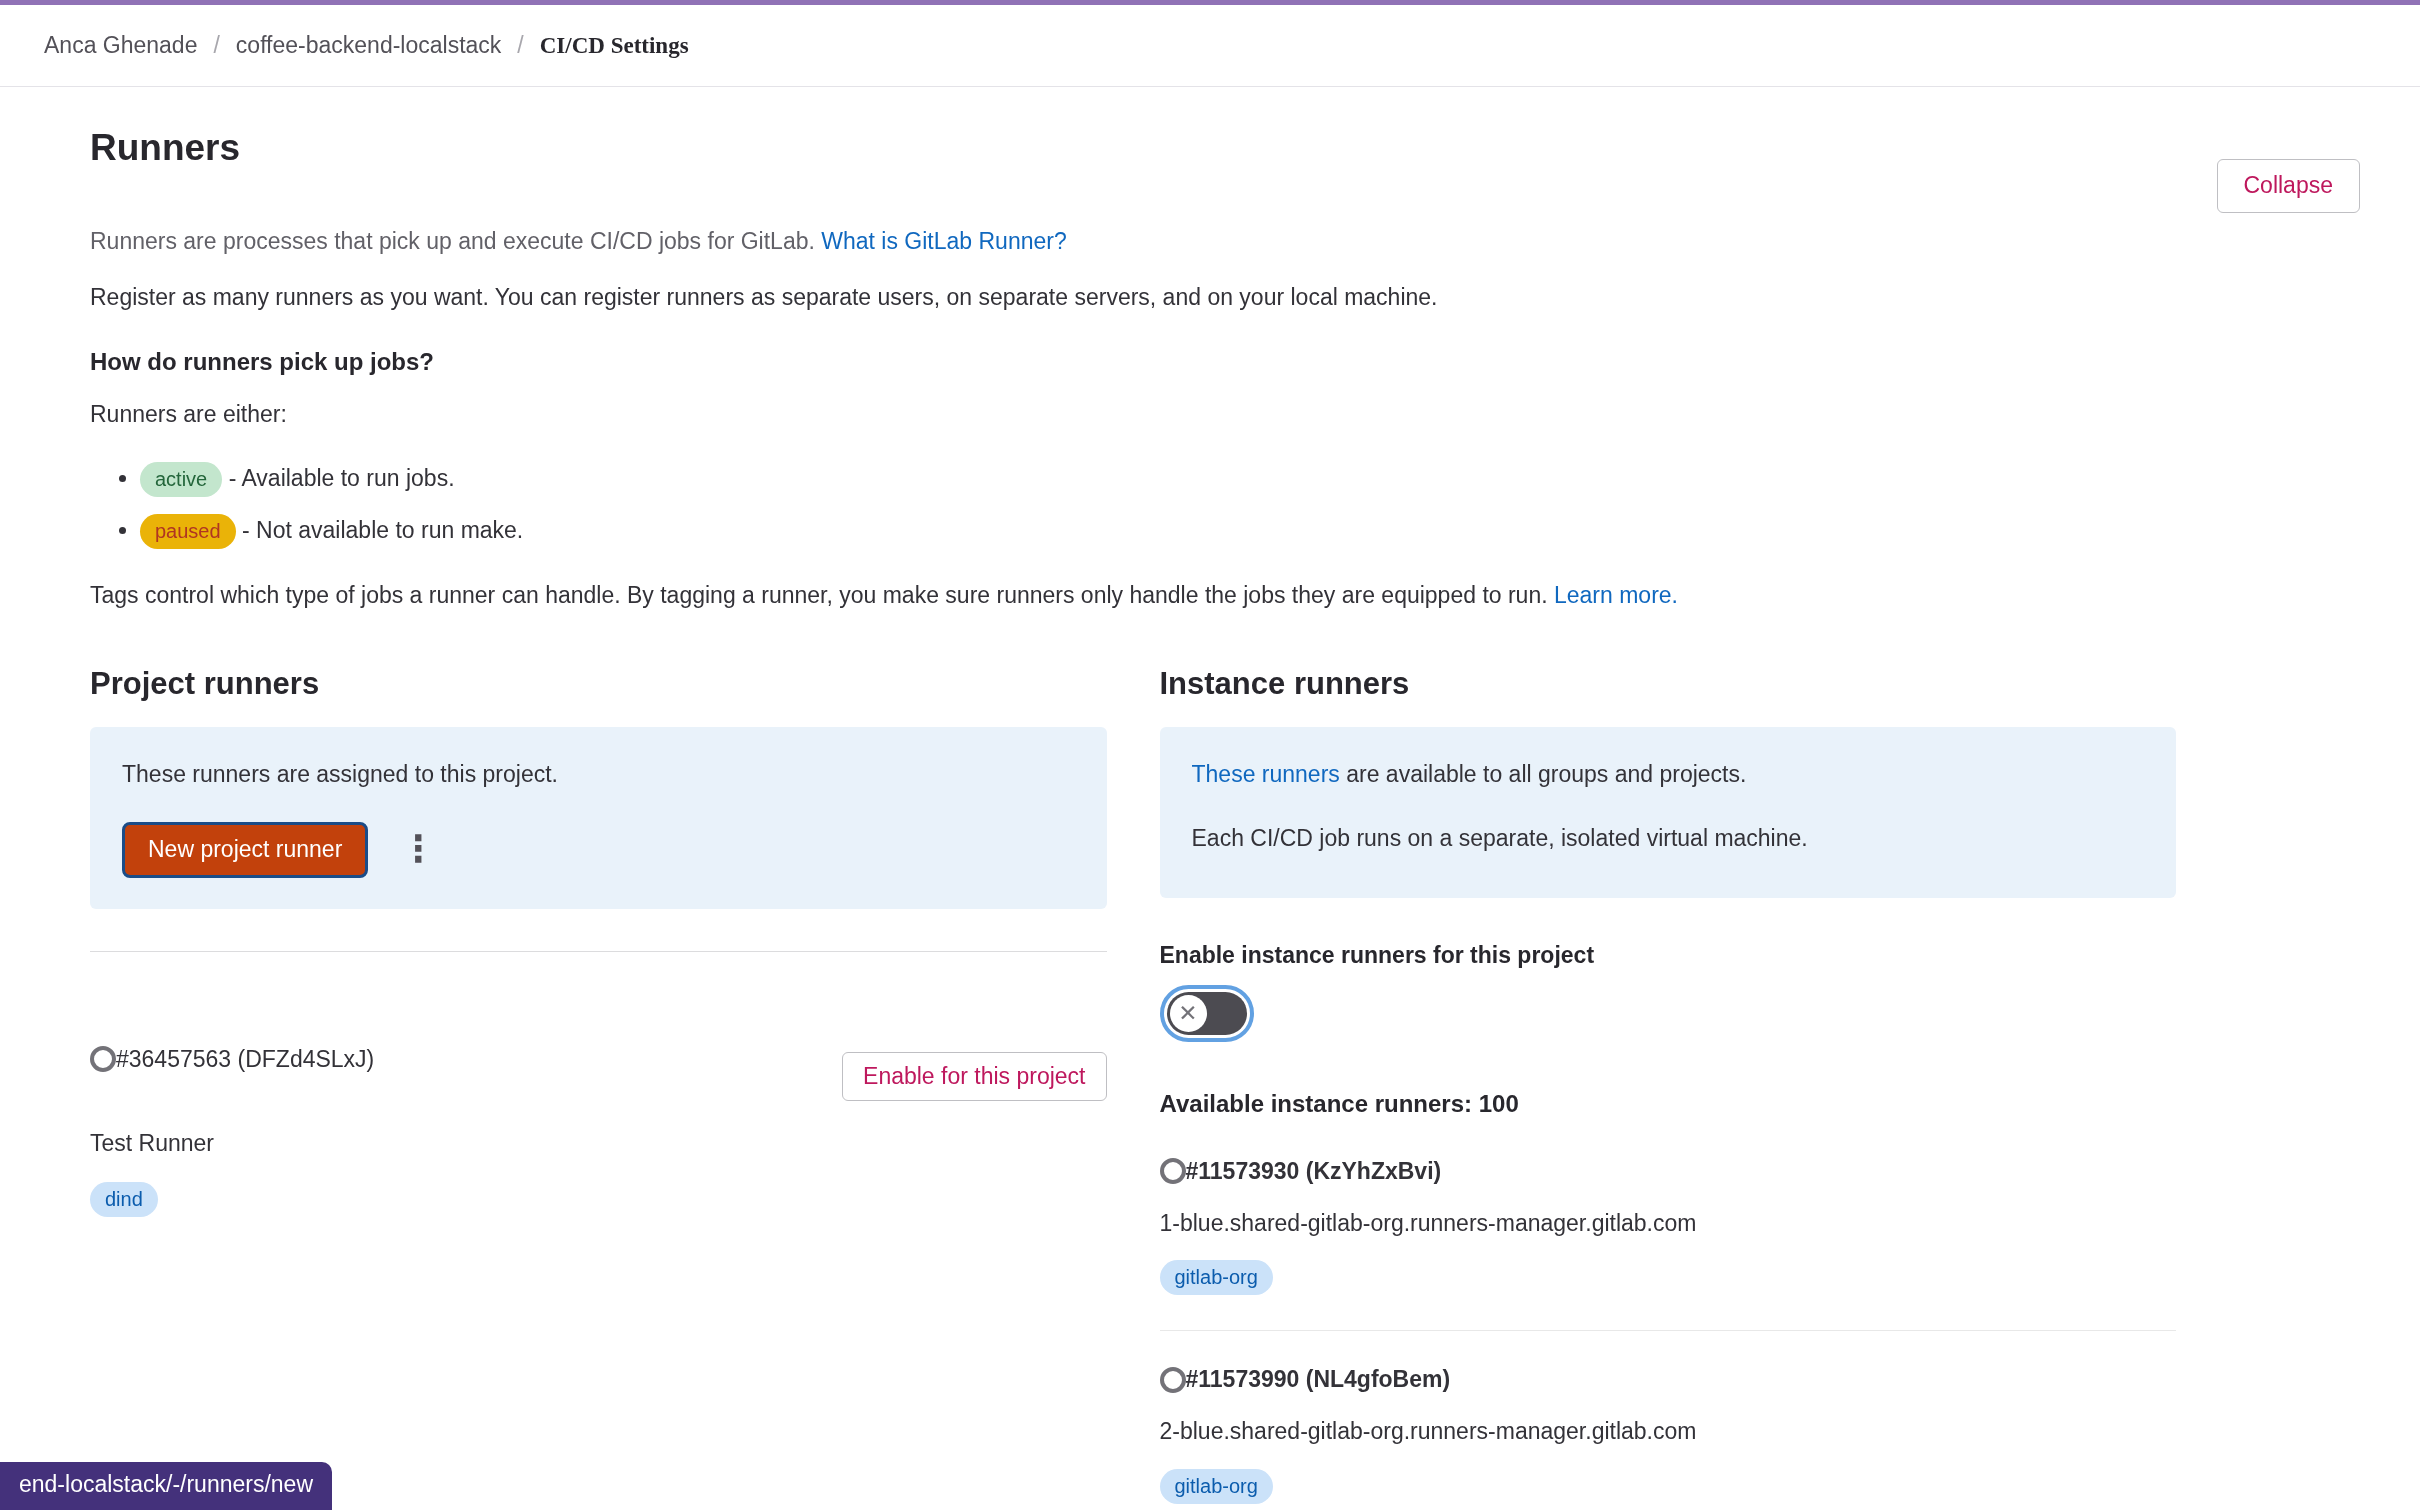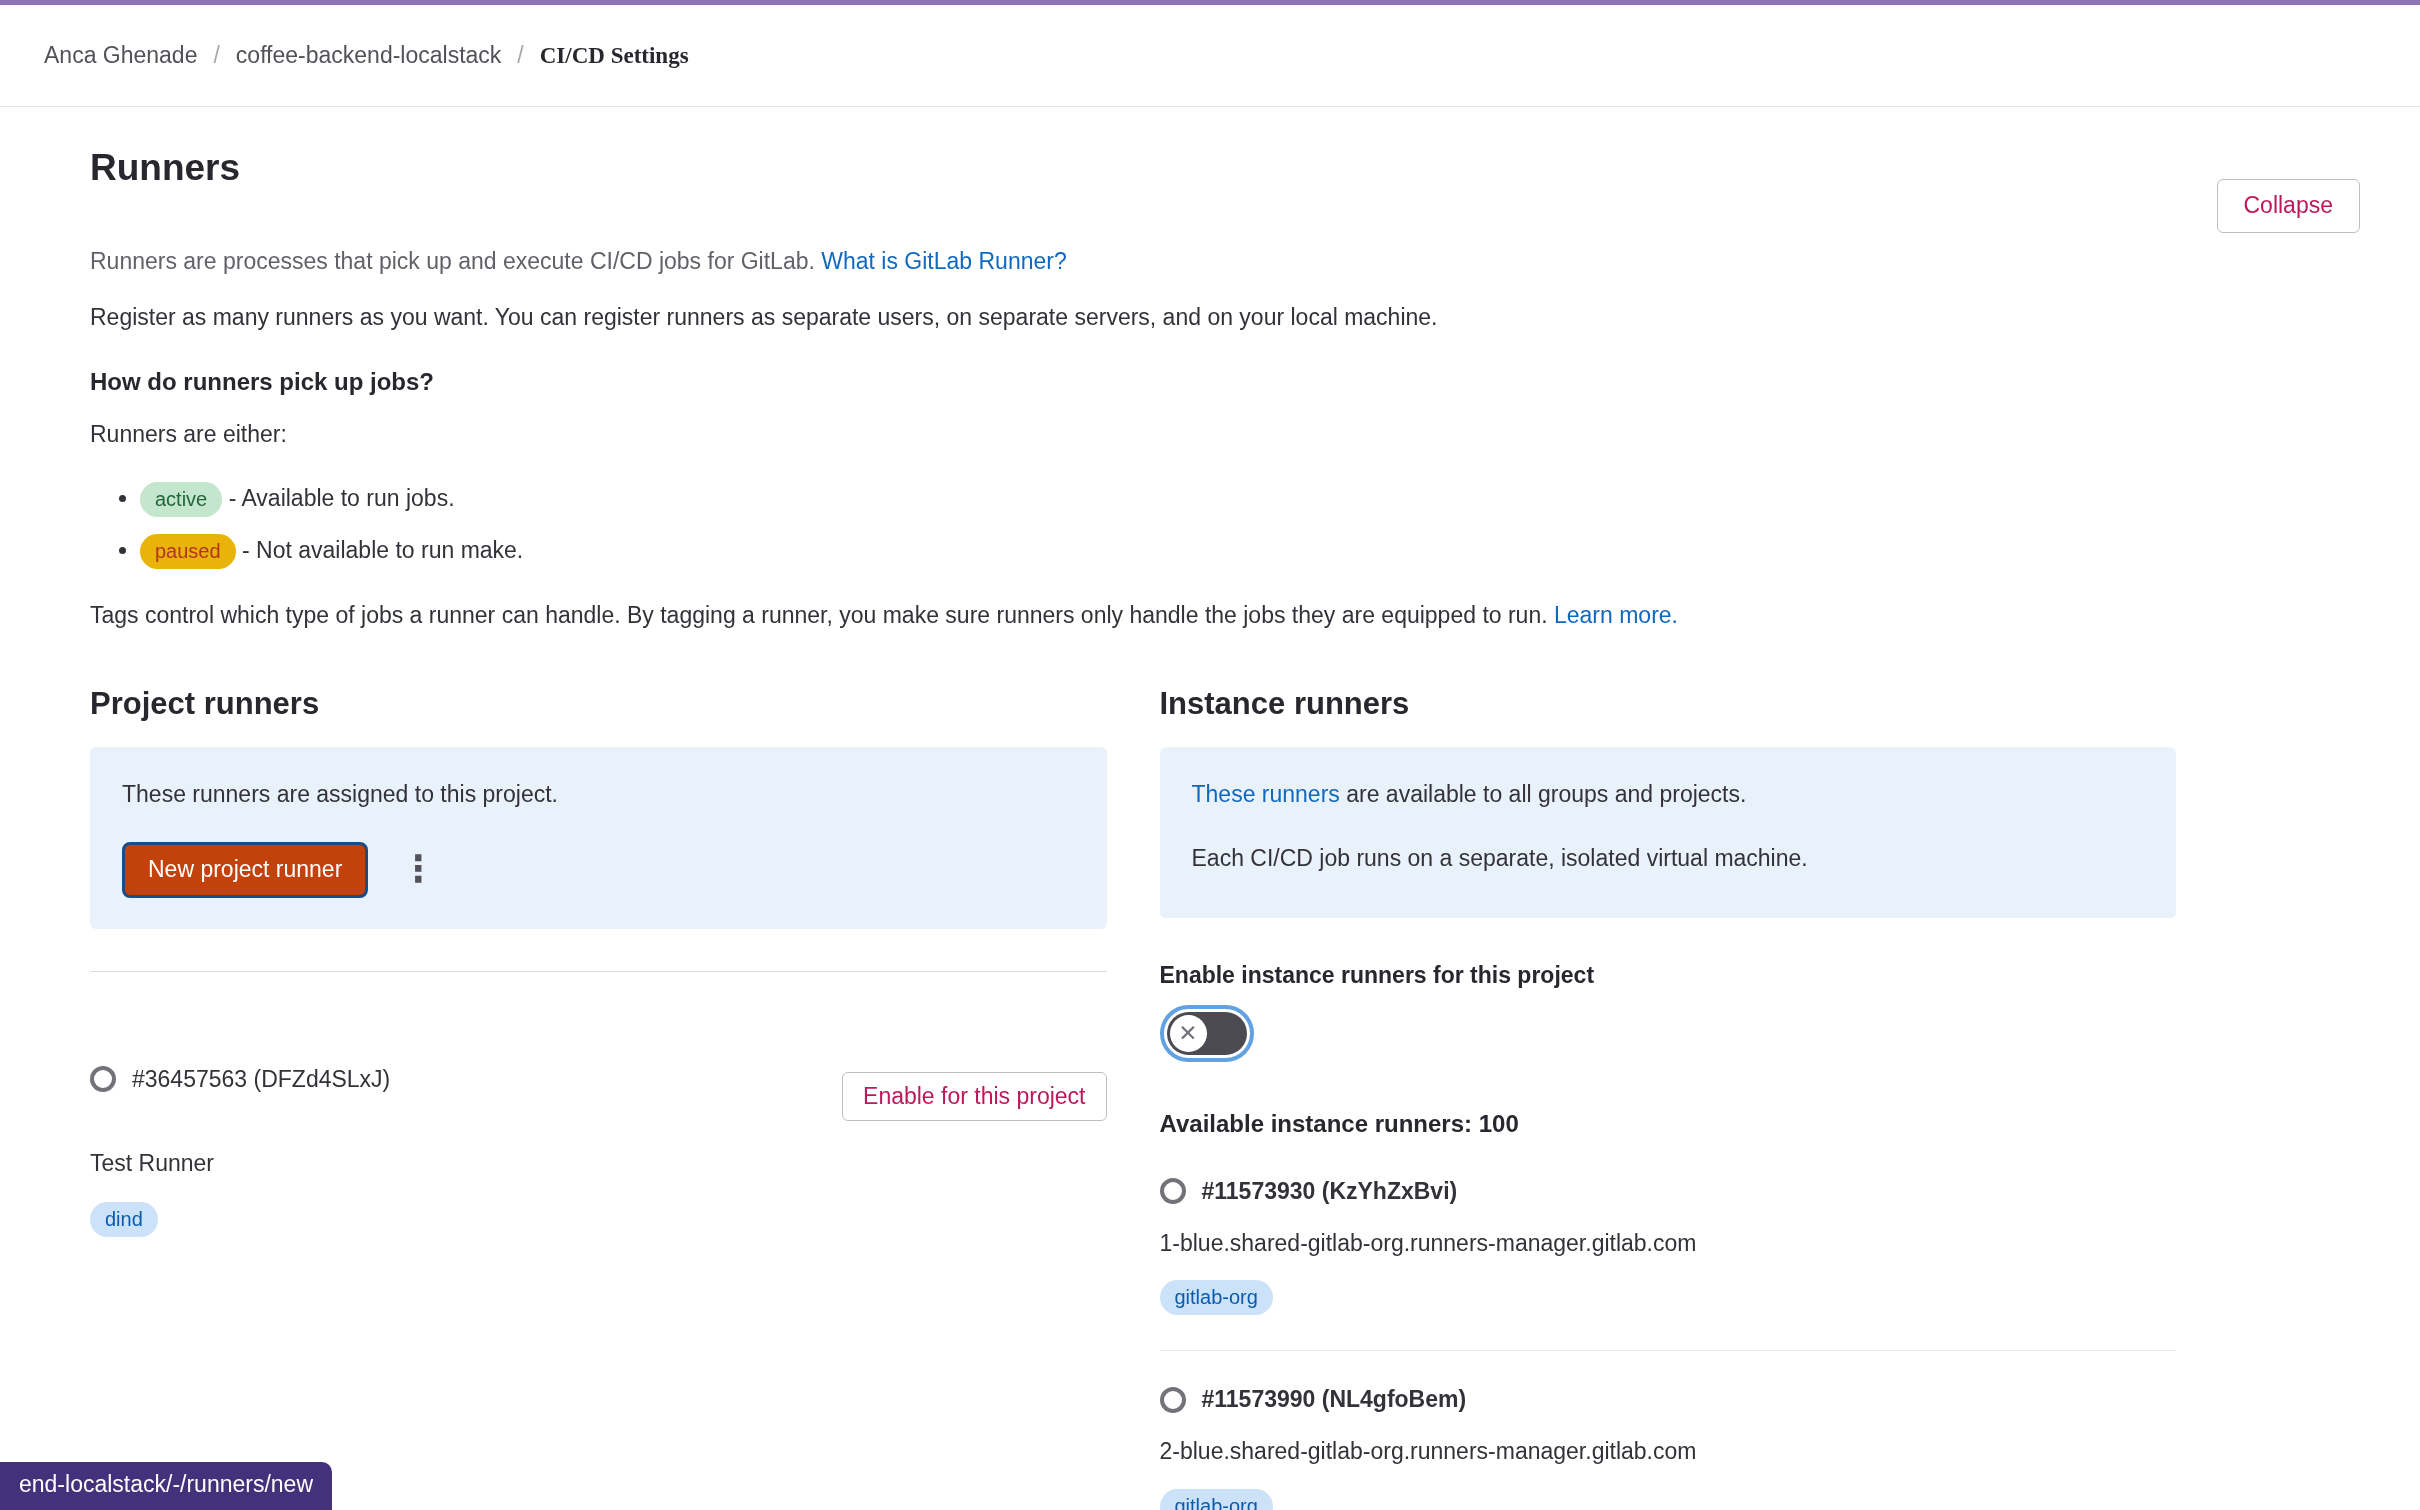--- a/index.html
+++ b/index.html
@@ -10,21 +10,21 @@
     position: relative;
     background: #ffffff;
     font-family: "Liberation Sans", "DejaVu Sans", sans-serif;
     font-size: 23px;
     color: #333238;
   }
   .top-accent { height: 5px; width: 100%; background: #9072b6; }
 
   .header-bar {
     display: flex; align-items: center;
-    height: 102px;
+    height: 82px;
     padding: 0 44px;
     border-bottom: 1px solid #e4e3e8;
     background: #fff;
     gap: 16px;
   }
   .crumb-link { color: #535158; text-decoration: none; cursor: pointer; }
   .crumb-sep { color: #a8a7ad; }
   .crumb-current { color: #28272d; font-weight: 700; font-family: Liberation Serif, serif; }
 
   .main { padding: 38px 60px 0 90px; }
@@ -108,21 +108,21 @@
     padding: 0 6px; font-family: inherit; font-weight: 700;
     letter-spacing: 0;
   }
 
   hr.col-divider {
     border: none;
     border-top: 1px solid #dcdcde;
     margin: 42px 0 66px 0;
   }
 
-  .runner-id-row { display: flex; align-items: center; gap: 16px; }
+  .runner-id-row { display: flex; align-items: center; }
   .status-circle {
     width: 26px; height: 26px;
     border: 4.5px solid #737278;
     border-radius: 50%;
     flex: 0 0 auto;
   }
   .runner-head-row { display: flex; justify-content: space-between; align-items: center; }
   .runner-desc { margin: 26px 0 0 0; }
   .runner-tag { margin-top: 22px; }
 

